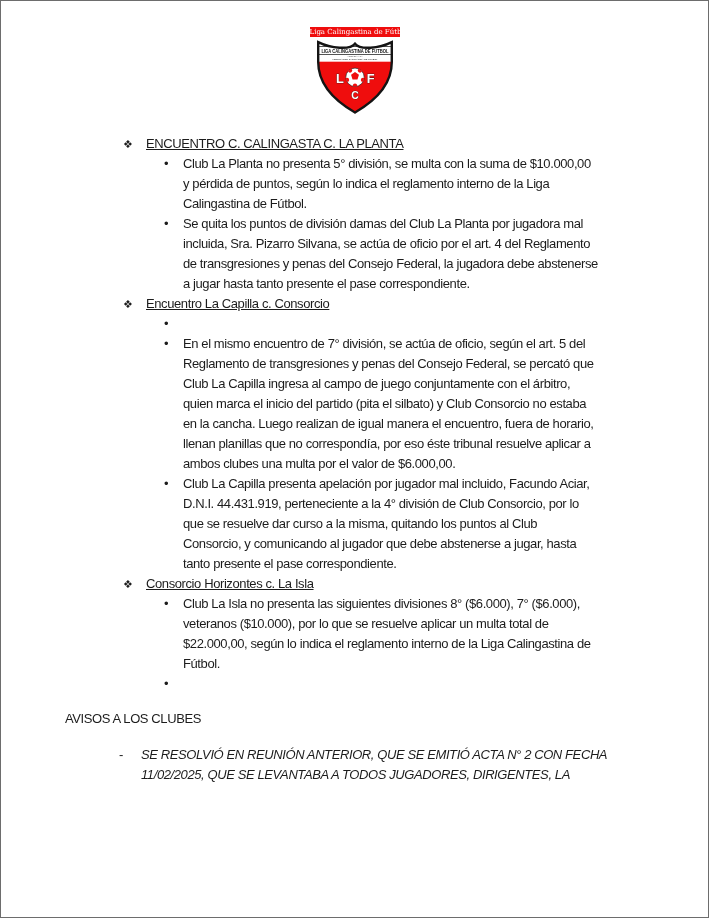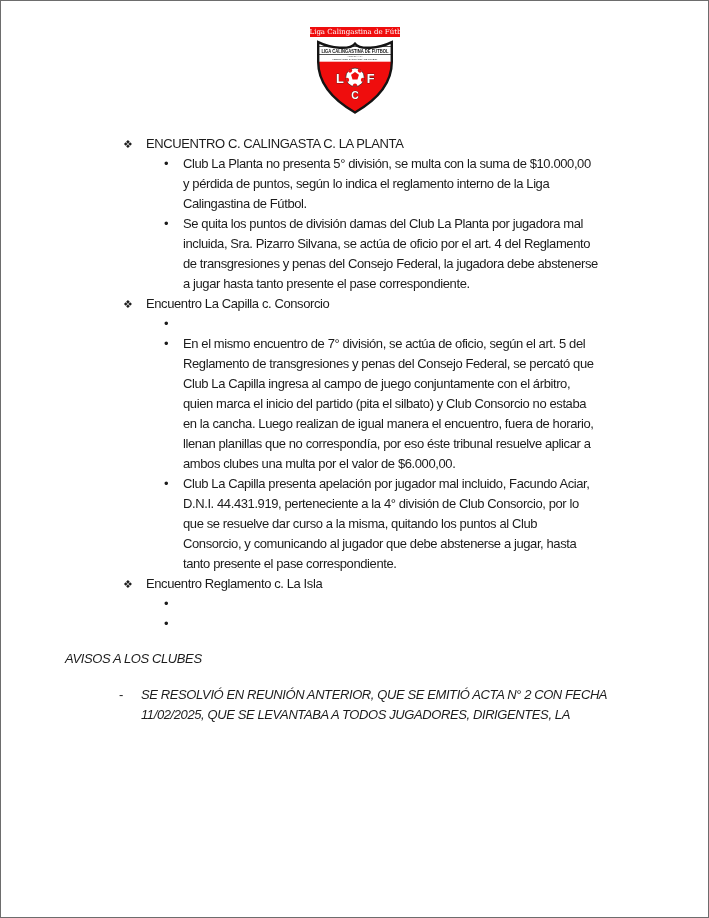--- a/index.html
+++ b/index.html
@@ -27,27 +27,27 @@
     letter-spacing: 0;
   }
   .shield { display: block; margin: 1px auto 0; width: 80px; height: 77px; }
 
   
   .content { margin-top: 19px; }
   .line { line-height: 20px; font-size: 13px; letter-spacing: -0.4px; }
 
   .h-row { display: flex; margin-left: 122px; }
   .h-marker { width: 23px; flex: 0 0 23px; font-size: 11px; color: #1c1c1c; }
-  .h-text { }
+  .h-text { text-decoration: underline; }
 
   .b-row { display: flex; margin-left: 163px; }
   .b-marker { width: 19px; flex: 0 0 19px; font-size: 13px; }
   .b-text { white-space: pre-line; }
 
-  .avisos-title { margin: 15px 0 16px 64px; font-style: italic; }
+  .avisos-title { margin: 15px 0 16px 64px; }
 
   .d-row { display: flex; margin-left: 118px; margin-top: 9px; }
   .d-marker { width: 22px; flex: 0 0 22px; }
   .d-text { white-space: pre-line; font-style: italic; }
 </style>
 </head>
 <body>
 
 <div class="page">
 
@@ -131,24 +131,28 @@
       <span class="b-marker">•</span>
       <span class="b-text">Club La Capilla presenta apelación por jugador mal incluido, Facundo Aciar,
 D.N.I. 44.431.919, perteneciente a la 4° división de Club Consorcio, por lo
 que se resuelve dar curso a la misma, quitando los puntos al Club
 Consorcio, y comunicando al jugador que debe abstenerse a jugar, hasta
 tanto presente el pase correspondiente.</span>
     </div>
 
     <div class="h-row line">
       <span class="h-marker">❖</span>
-      <span class="h-text">Encuentro Reglamento c. La Isla</span>
+      <span class="h-text">Consorcio Horizontes c. La Isla</span>
     </div>
     <div class="b-row line">
       <span class="b-marker">•</span>
+      <span class="b-text">Club La Isla no presenta las siguientes divisiones 8° ($6.000), 7° ($6.000),
+veteranos ($10.000), por lo que se resuelve aplicar un multa total de
+$22.000,00, según lo indica el reglamento interno de la Liga Calingastina de
+Fútbol.</span>
     </div>
     <div class="b-row line">
       <span class="b-marker">•</span>
     </div>
   </div>
 
   <div class="avisos-title line">AVISOS A LOS CLUBES</div>
   <div class="d-row line">
     <span class="d-marker">-</span>
     <span class="d-text">SE RESOLVIÓ EN REUNIÓN ANTERIOR, QUE SE EMITIÓ ACTA N° 2 CON FECHA

